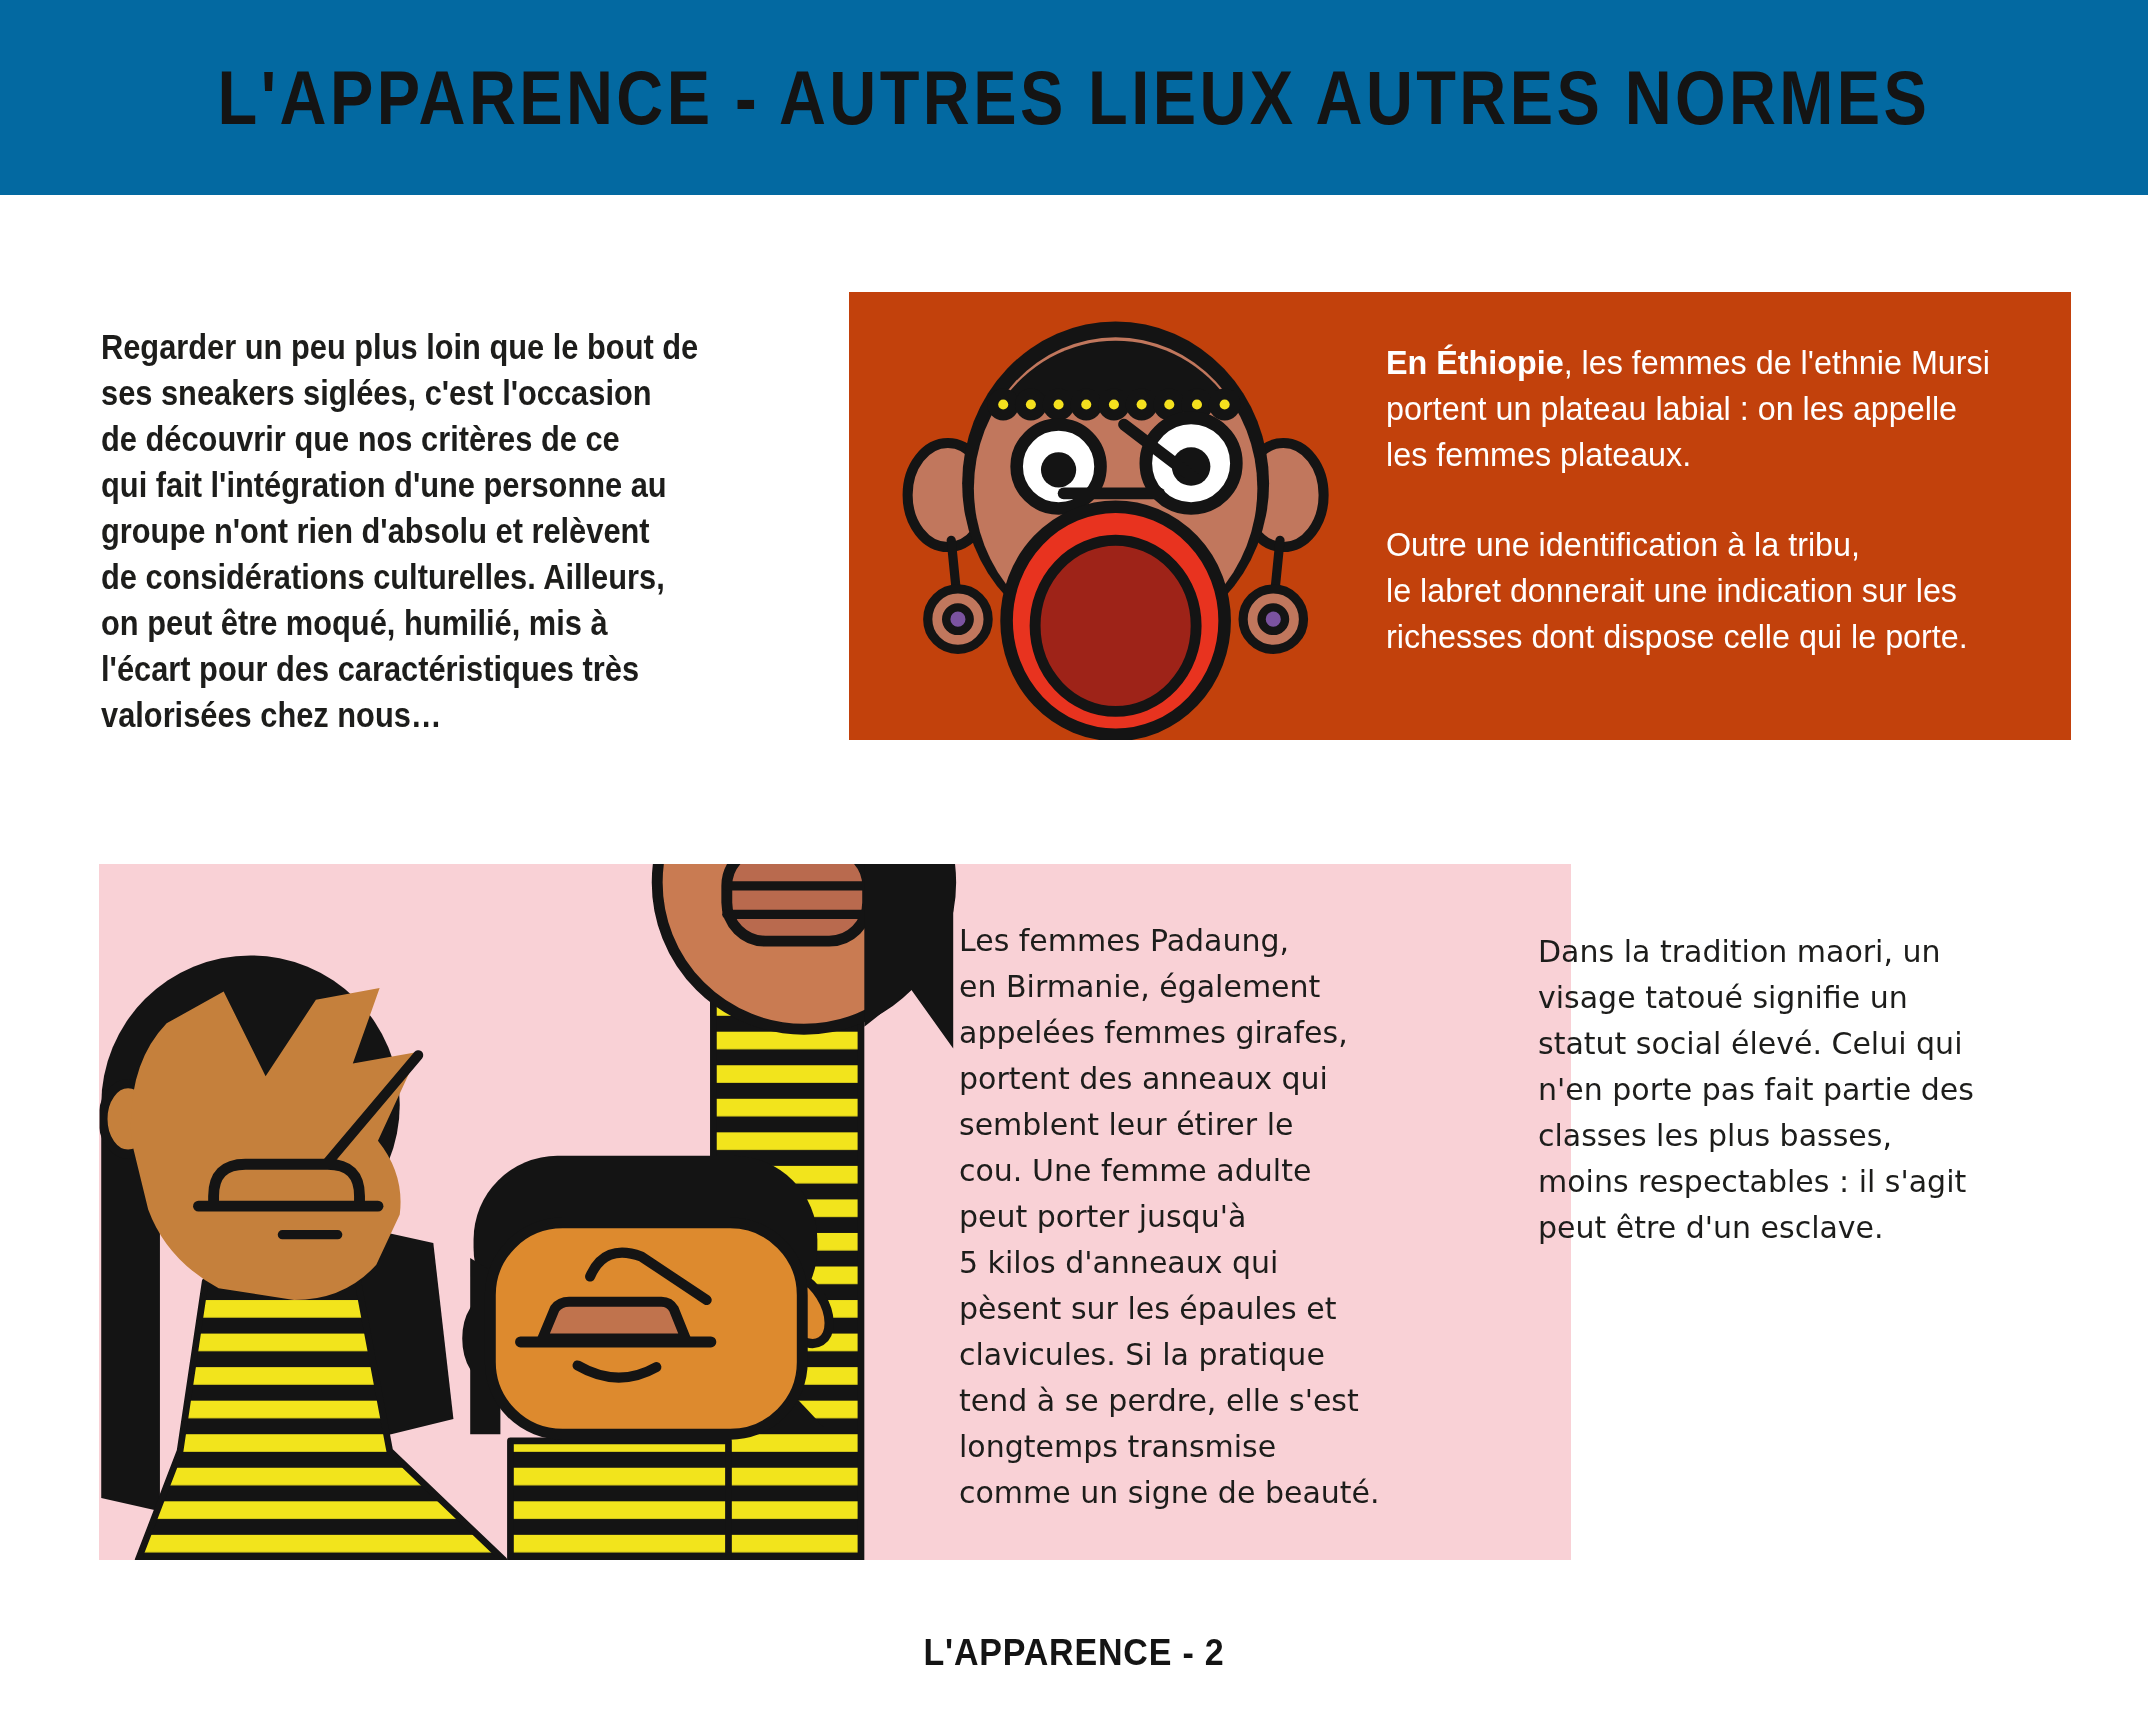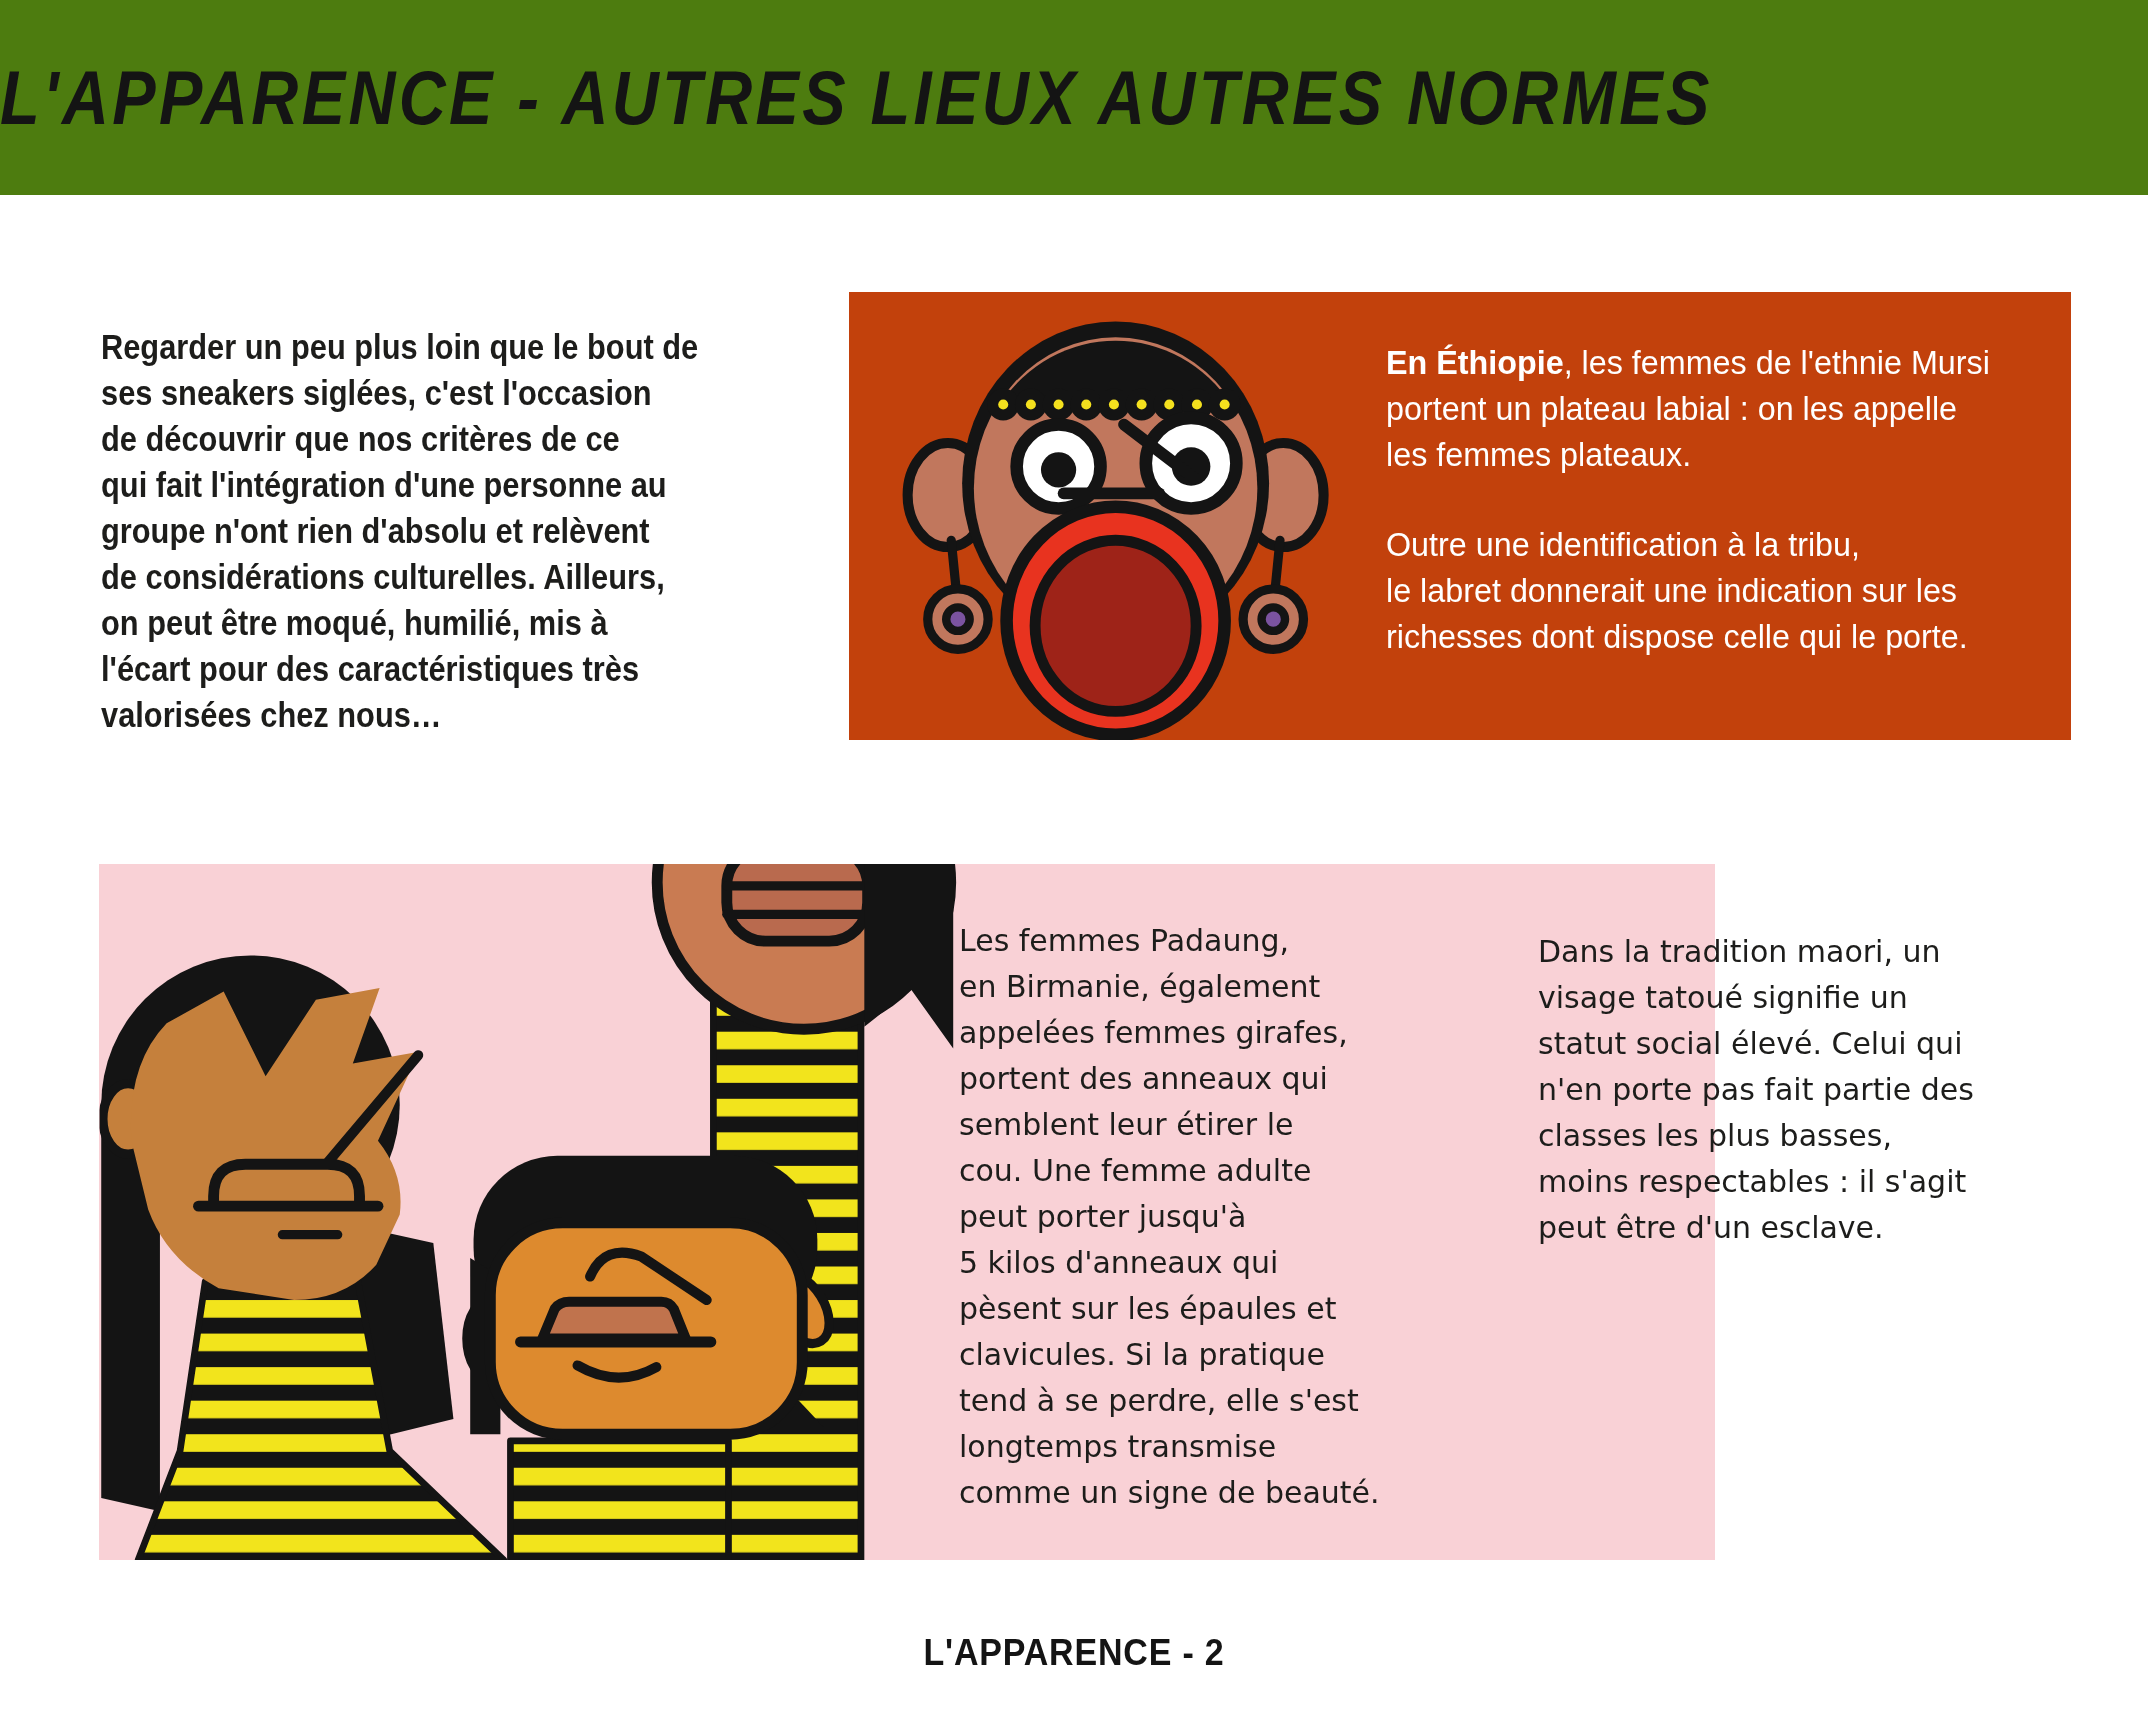--- a/index.html
+++ b/index.html
@@ -1,40 +1,40 @@
 <!DOCTYPE html>
 <html style="font-size:13.4px"><head>
 <meta charset="utf-8">
 <style>
   html,body{margin:0;padding:0;background:#ffffff;}
   .page{position:relative;width:2148px;height:1718px;background:#ffffff;overflow:hidden;
         font-family:"Liberation Sans",sans-serif;color:#1d1d1b;}
 
   
-  .banner{position:absolute;left:0;top:0;width:2148px;height:195px;background:#4d7c0f;
-          display:flex;align-items:center;justify-content:flex-start;font-style:italic;}
+  .banner{position:absolute;left:0;top:0;width:2148px;height:195px;background:#0369a1;
+          display:flex;align-items:center;justify-content:center;}
   .banner h1{margin:0;font-size:65px;font-weight:900;letter-spacing:3.4px;color:#141414;
              transform:scaleY(1.18);white-space:nowrap;}
 
   
   .intro{position:absolute;left:101px;top:324px;width:755px;font-weight:bold;}
   .cond{display:inline-block;transform:scaleX(0.88);transform-origin:0 0;}
   .intro .cond{font-size:35px;line-height:46px;white-space:pre-line;}
 
   
   .purple-box{position:absolute;left:849px;top:292px;width:1222px;height:448px;background:#c2410c;}
   .purple-box svg{position:absolute;left:15px;top:0;}
   .ethiopia-text{position:absolute;left:537px;top:47px;width:688px;color:#ffffff;
                  font-size:34px;line-height:46px;transform:scaleX(0.95);transform-origin:0 0;}
   .ethiopia-text .p{white-space:pre-line;}
   .ethiopia-text .p2{margin-top:44px;}
   .bold-lead{font-weight:bold;}
 
   
-  .pink-box{position:absolute;left:99px;top:864px;width:1616px;height:696px;background:#f9d1d6;text-decoration:underline;}
+  .pink-box{position:absolute;left:99px;top:864px;width:1472px;height:696px;background:#f9d1d6;text-decoration:underline;}
   .pink-box svg{position:absolute;left:0;top:0;}
   .padaung-text{position:absolute;left:860px;top:54px;width:487px;
                 font-family:"DejaVu Sans",sans-serif;font-size:30px;line-height:46px;
                 white-space:pre-line;color:#1d1d1b;}
 
   
   .right-col{position:absolute;left:1538px;top:889px;width:520px;
              font-family:"DejaVu Sans",sans-serif;font-size:30px;line-height:46px;color:#1d1d1b;}
   .right-col .p{white-space:pre-line;}
   .right-col .p2{margin-top:40px;}

